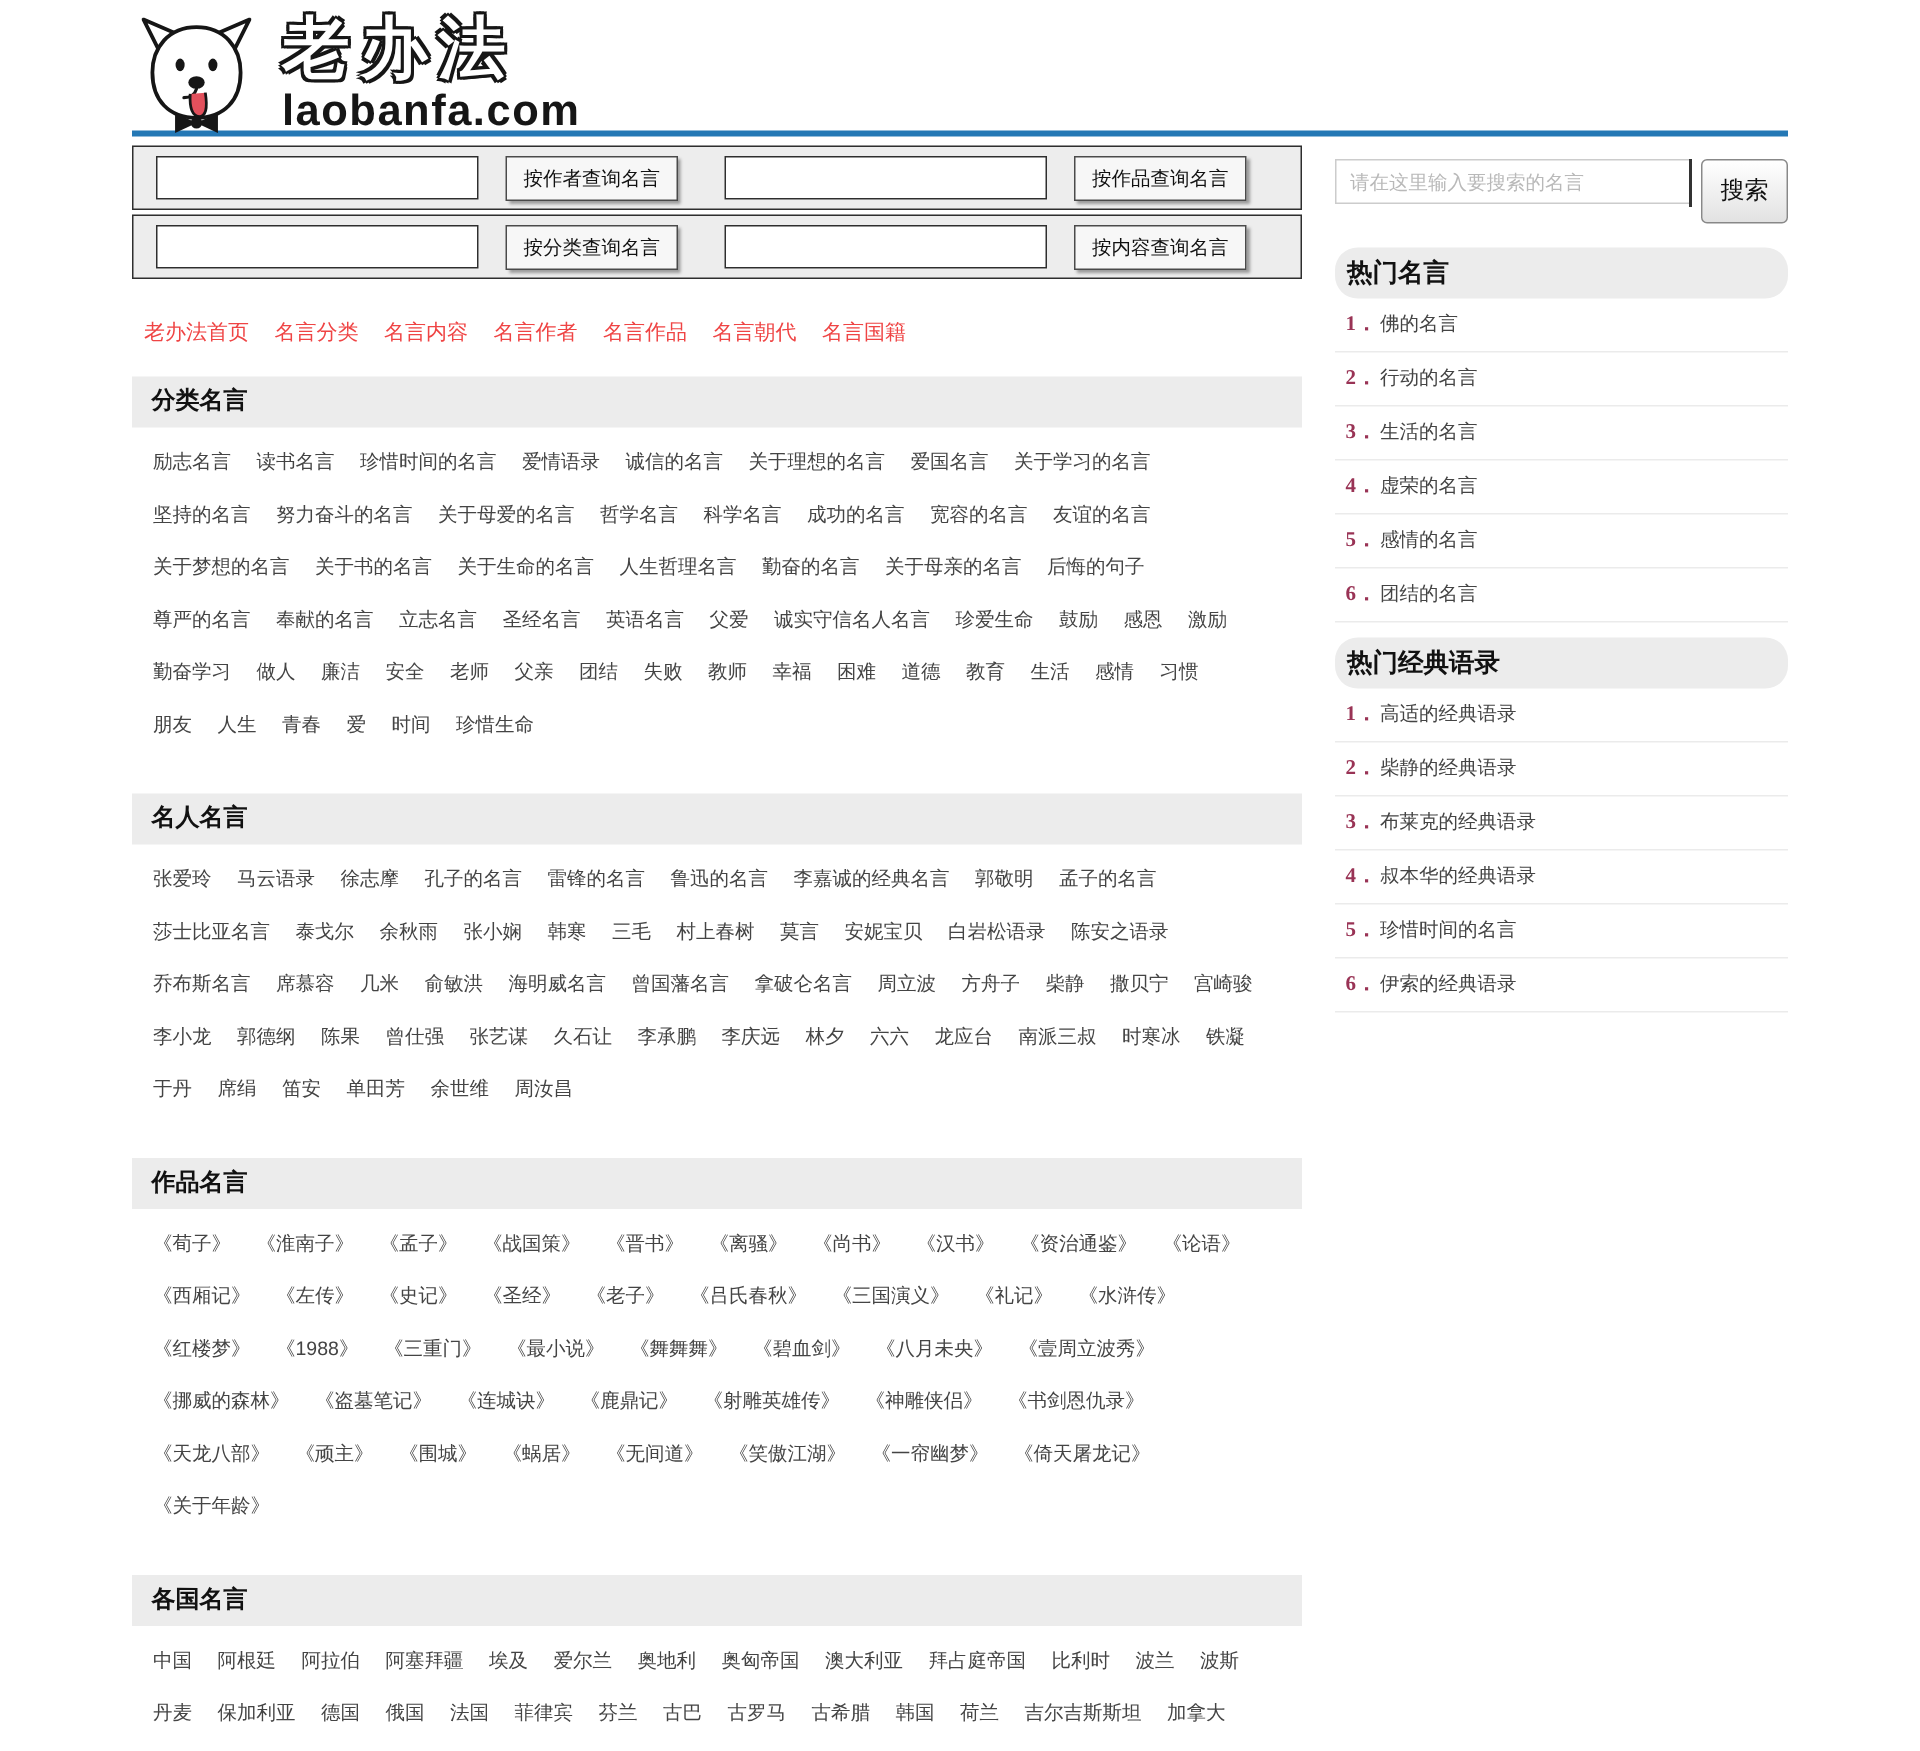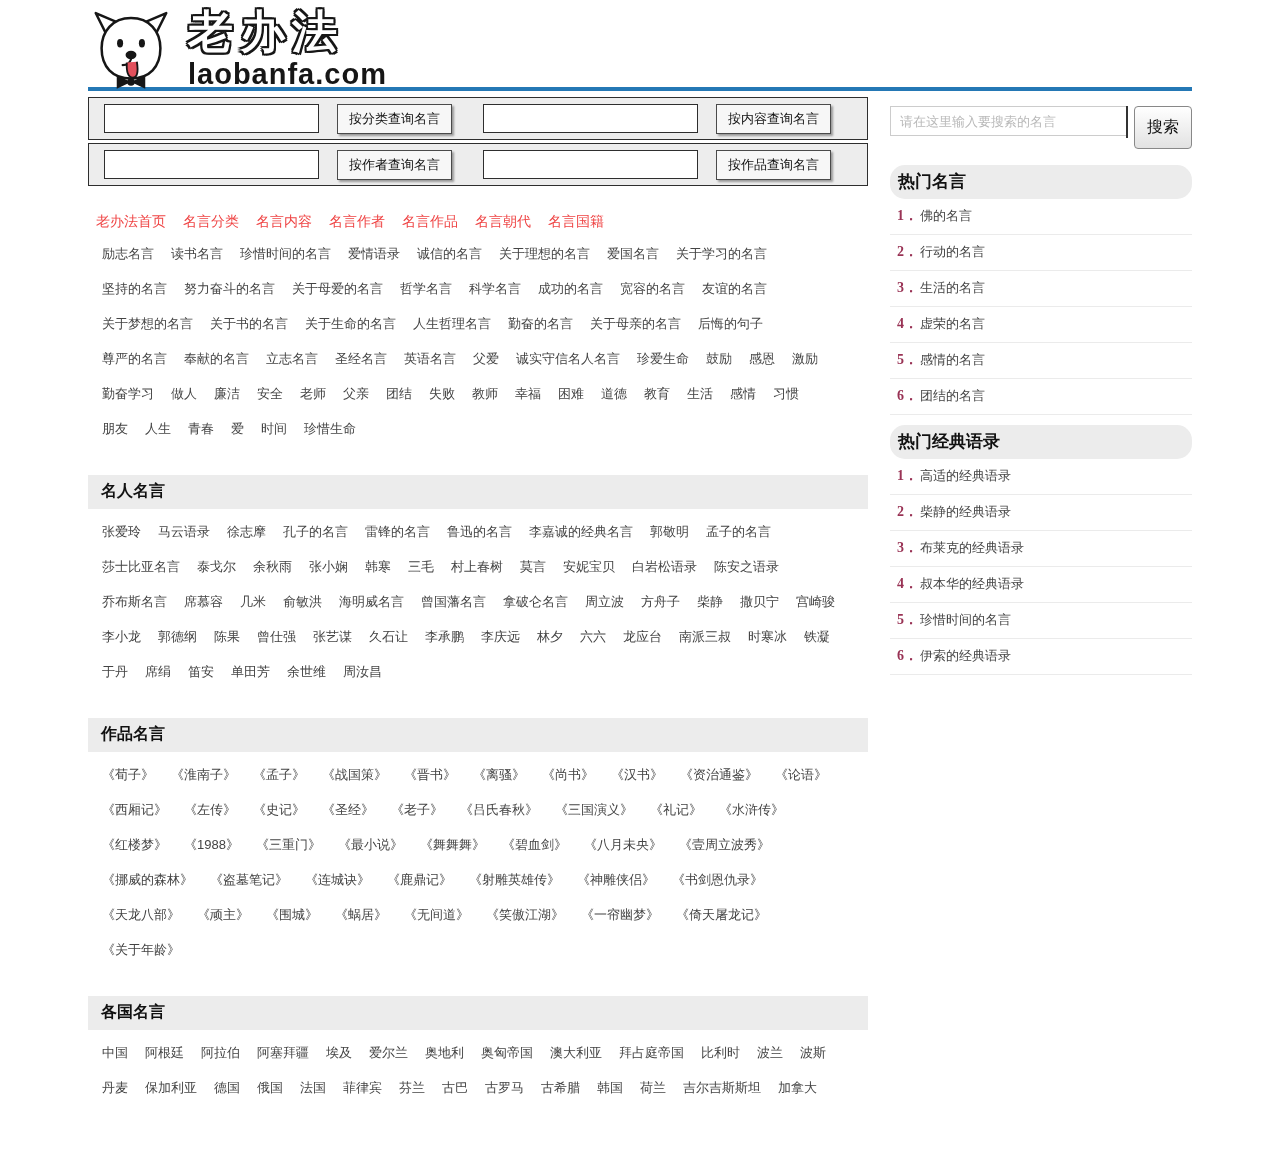--- a/index.html
+++ b/index.html
@@ -91,34 +91,35 @@
       </div>
     </div>
   </header>
 
   <div class="content">
 
     <div class="main-col">
       <div id="query-form">
           <div class="form-row">
             <input type="text" class="query-input" style="">
+            <button class="query-btn">按作者查询名言</button>
+            <input type="text" class="query-input second" style="">
+            <button class="query-btn">按作品查询名言</button>
+          </div>
+          <div class="form-row">
+            <input type="text" class="query-input" style="">
             <button class="query-btn">按分类查询名言</button>
             <input type="text" class="query-input second" style="">
             <button class="query-btn">按内容查询名言</button>
           </div>
-          <div class="form-row">
-            <input type="text" class="query-input" style="">
-            <button class="query-btn">按作者查询名言</button>
-            <input type="text" class="query-input second" style="">
-            <button class="query-btn">按作品查询名言</button>
-          </div>
         </div>
       <nav id="main-nav"><a href="#">老办法首页</a><a href="#">名言分类</a><a href="#">名言内容</a><a href="#">名言作者</a><a href="#">名言作品</a><a href="#">名言朝代</a><a href="#">名言国籍</a></nav>
       <div id="sections">
           <div class="section">
+            <div class="section-header">分类名言</div>
             <div class="section-links"><a href="#">励志名言</a><a href="#">读书名言</a><a href="#">珍惜时间的名言</a><a href="#">爱情语录</a><a href="#">诚信的名言</a><a href="#">关于理想的名言</a><a href="#">爱国名言</a><a href="#">关于学习的名言</a><a href="#">坚持的名言</a><a href="#">努力奋斗的名言</a><a href="#">关于母爱的名言</a><a href="#">哲学名言</a><a href="#">科学名言</a><a href="#">成功的名言</a><a href="#">宽容的名言</a><a href="#">友谊的名言</a><a href="#">关于梦想的名言</a><a href="#">关于书的名言</a><a href="#">关于生命的名言</a><a href="#">人生哲理名言</a><a href="#">勤奋的名言</a><a href="#">关于母亲的名言</a><a href="#">后悔的句子</a><a href="#">尊严的名言</a><a href="#">奉献的名言</a><a href="#">立志名言</a><a href="#">圣经名言</a><a href="#">英语名言</a><a href="#">父爱</a><a href="#">诚实守信名人名言</a><a href="#">珍爱生命</a><a href="#">鼓励</a><a href="#">感恩</a><a href="#">激励</a><a href="#">勤奋学习</a><a href="#">做人</a><a href="#">廉洁</a><a href="#">安全</a><a href="#">老师</a><a href="#">父亲</a><a href="#">团结</a><a href="#">失败</a><a href="#">教师</a><a href="#">幸福</a><a href="#">困难</a><a href="#">道德</a><a href="#">教育</a><a href="#">生活</a><a href="#">感情</a><a href="#">习惯</a><a href="#">朋友</a><a href="#">人生</a><a href="#">青春</a><a href="#">爱</a><a href="#">时间</a><a href="#">珍惜生命</a></div>
           </div>
           <div class="section">
             <div class="section-header">名人名言</div>
             <div class="section-links"><a href="#">张爱玲</a><a href="#">马云语录</a><a href="#">徐志摩</a><a href="#">孔子的名言</a><a href="#">雷锋的名言</a><a href="#">鲁迅的名言</a><a href="#">李嘉诚的经典名言</a><a href="#">郭敬明</a><a href="#">孟子的名言</a><a href="#">莎士比亚名言</a><a href="#">泰戈尔</a><a href="#">余秋雨</a><a href="#">张小娴</a><a href="#">韩寒</a><a href="#">三毛</a><a href="#">村上春树</a><a href="#">莫言</a><a href="#">安妮宝贝</a><a href="#">白岩松语录</a><a href="#">陈安之语录</a><a href="#">乔布斯名言</a><a href="#">席慕容</a><a href="#">几米</a><a href="#">俞敏洪</a><a href="#">海明威名言</a><a href="#">曾国藩名言</a><a href="#">拿破仑名言</a><a href="#">周立波</a><a href="#">方舟子</a><a href="#">柴静</a><a href="#">撒贝宁</a><a href="#">宫崎骏</a><a href="#">李小龙</a><a href="#">郭德纲</a><a href="#">陈果</a><a href="#">曾仕强</a><a href="#">张艺谋</a><a href="#">久石让</a><a href="#">李承鹏</a><a href="#">李庆远</a><a href="#">林夕</a><a href="#">六六</a><a href="#">龙应台</a><a href="#">南派三叔</a><a href="#">时寒冰</a><a href="#">铁凝</a><a href="#">于丹</a><a href="#">席绢</a><a href="#">笛安</a><a href="#">单田芳</a><a href="#">余世维</a><a href="#">周汝昌</a></div>
           </div>
           <div class="section">
             <div class="section-header">作品名言</div>
             <div class="section-links"><a href="#">《荀子》</a><a href="#">《淮南子》</a><a href="#">《孟子》</a><a href="#">《战国策》</a><a href="#">《晋书》</a><a href="#">《离骚》</a><a href="#">《尚书》</a><a href="#">《汉书》</a><a href="#">《资治通鉴》</a><a href="#">《论语》</a><a href="#">《西厢记》</a><a href="#">《左传》</a><a href="#">《史记》</a><a href="#">《圣经》</a><a href="#">《老子》</a><a href="#">《吕氏春秋》</a><a href="#">《三国演义》</a><a href="#">《礼记》</a><a href="#">《水浒传》</a><a href="#">《红楼梦》</a><a href="#">《1988》</a><a href="#">《三重门》</a><a href="#">《最小说》</a><a href="#">《舞舞舞》</a><a href="#">《碧血剑》</a><a href="#">《八月未央》</a><a href="#">《壹周立波秀》</a><a href="#">《挪威的森林》</a><a href="#">《盗墓笔记》</a><a href="#">《连城诀》</a><a href="#">《鹿鼎记》</a><a href="#">《射雕英雄传》</a><a href="#">《神雕侠侣》</a><a href="#">《书剑恩仇录》</a><a href="#">《天龙八部》</a><a href="#">《顽主》</a><a href="#">《围城》</a><a href="#">《蜗居》</a><a href="#">《无间道》</a><a href="#">《笑傲江湖》</a><a href="#">《一帘幽梦》</a><a href="#">《倚天屠龙记》</a><a href="#">《关于年龄》</a></div>
           </div>

